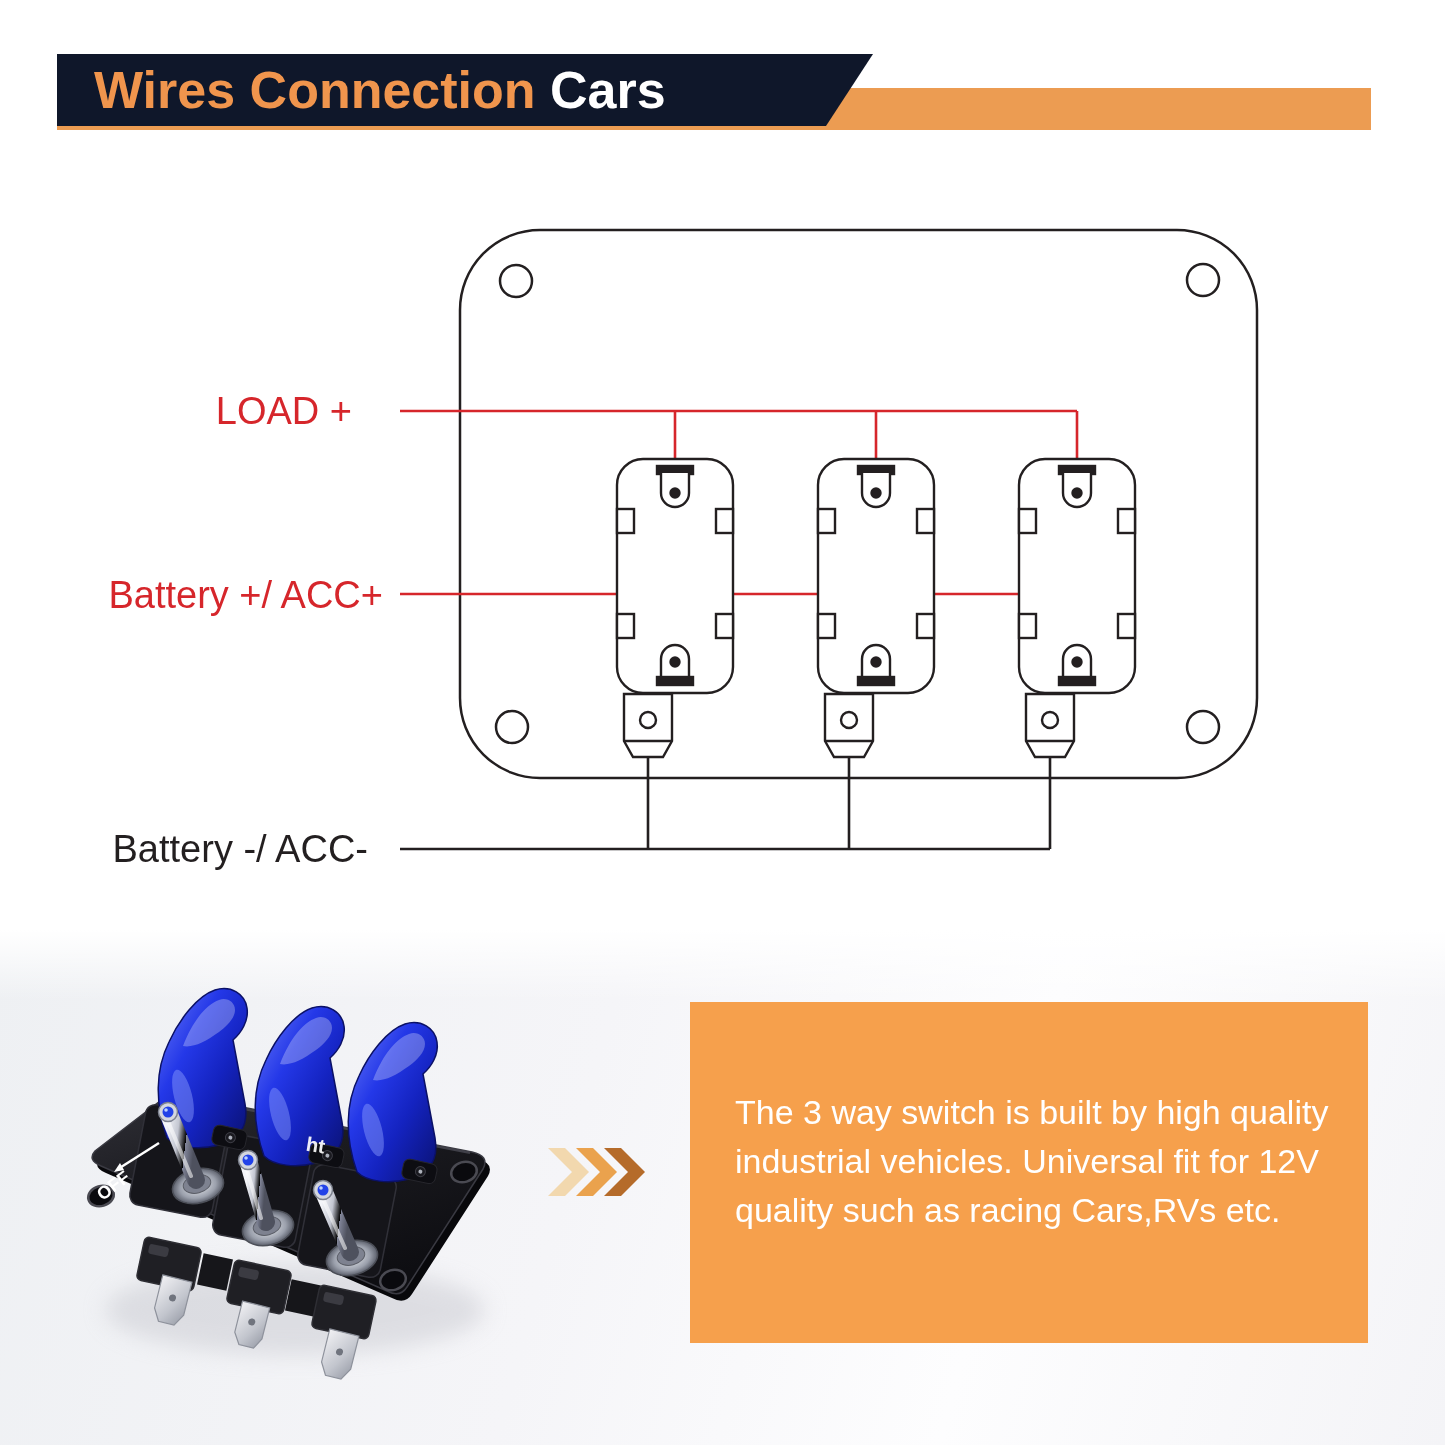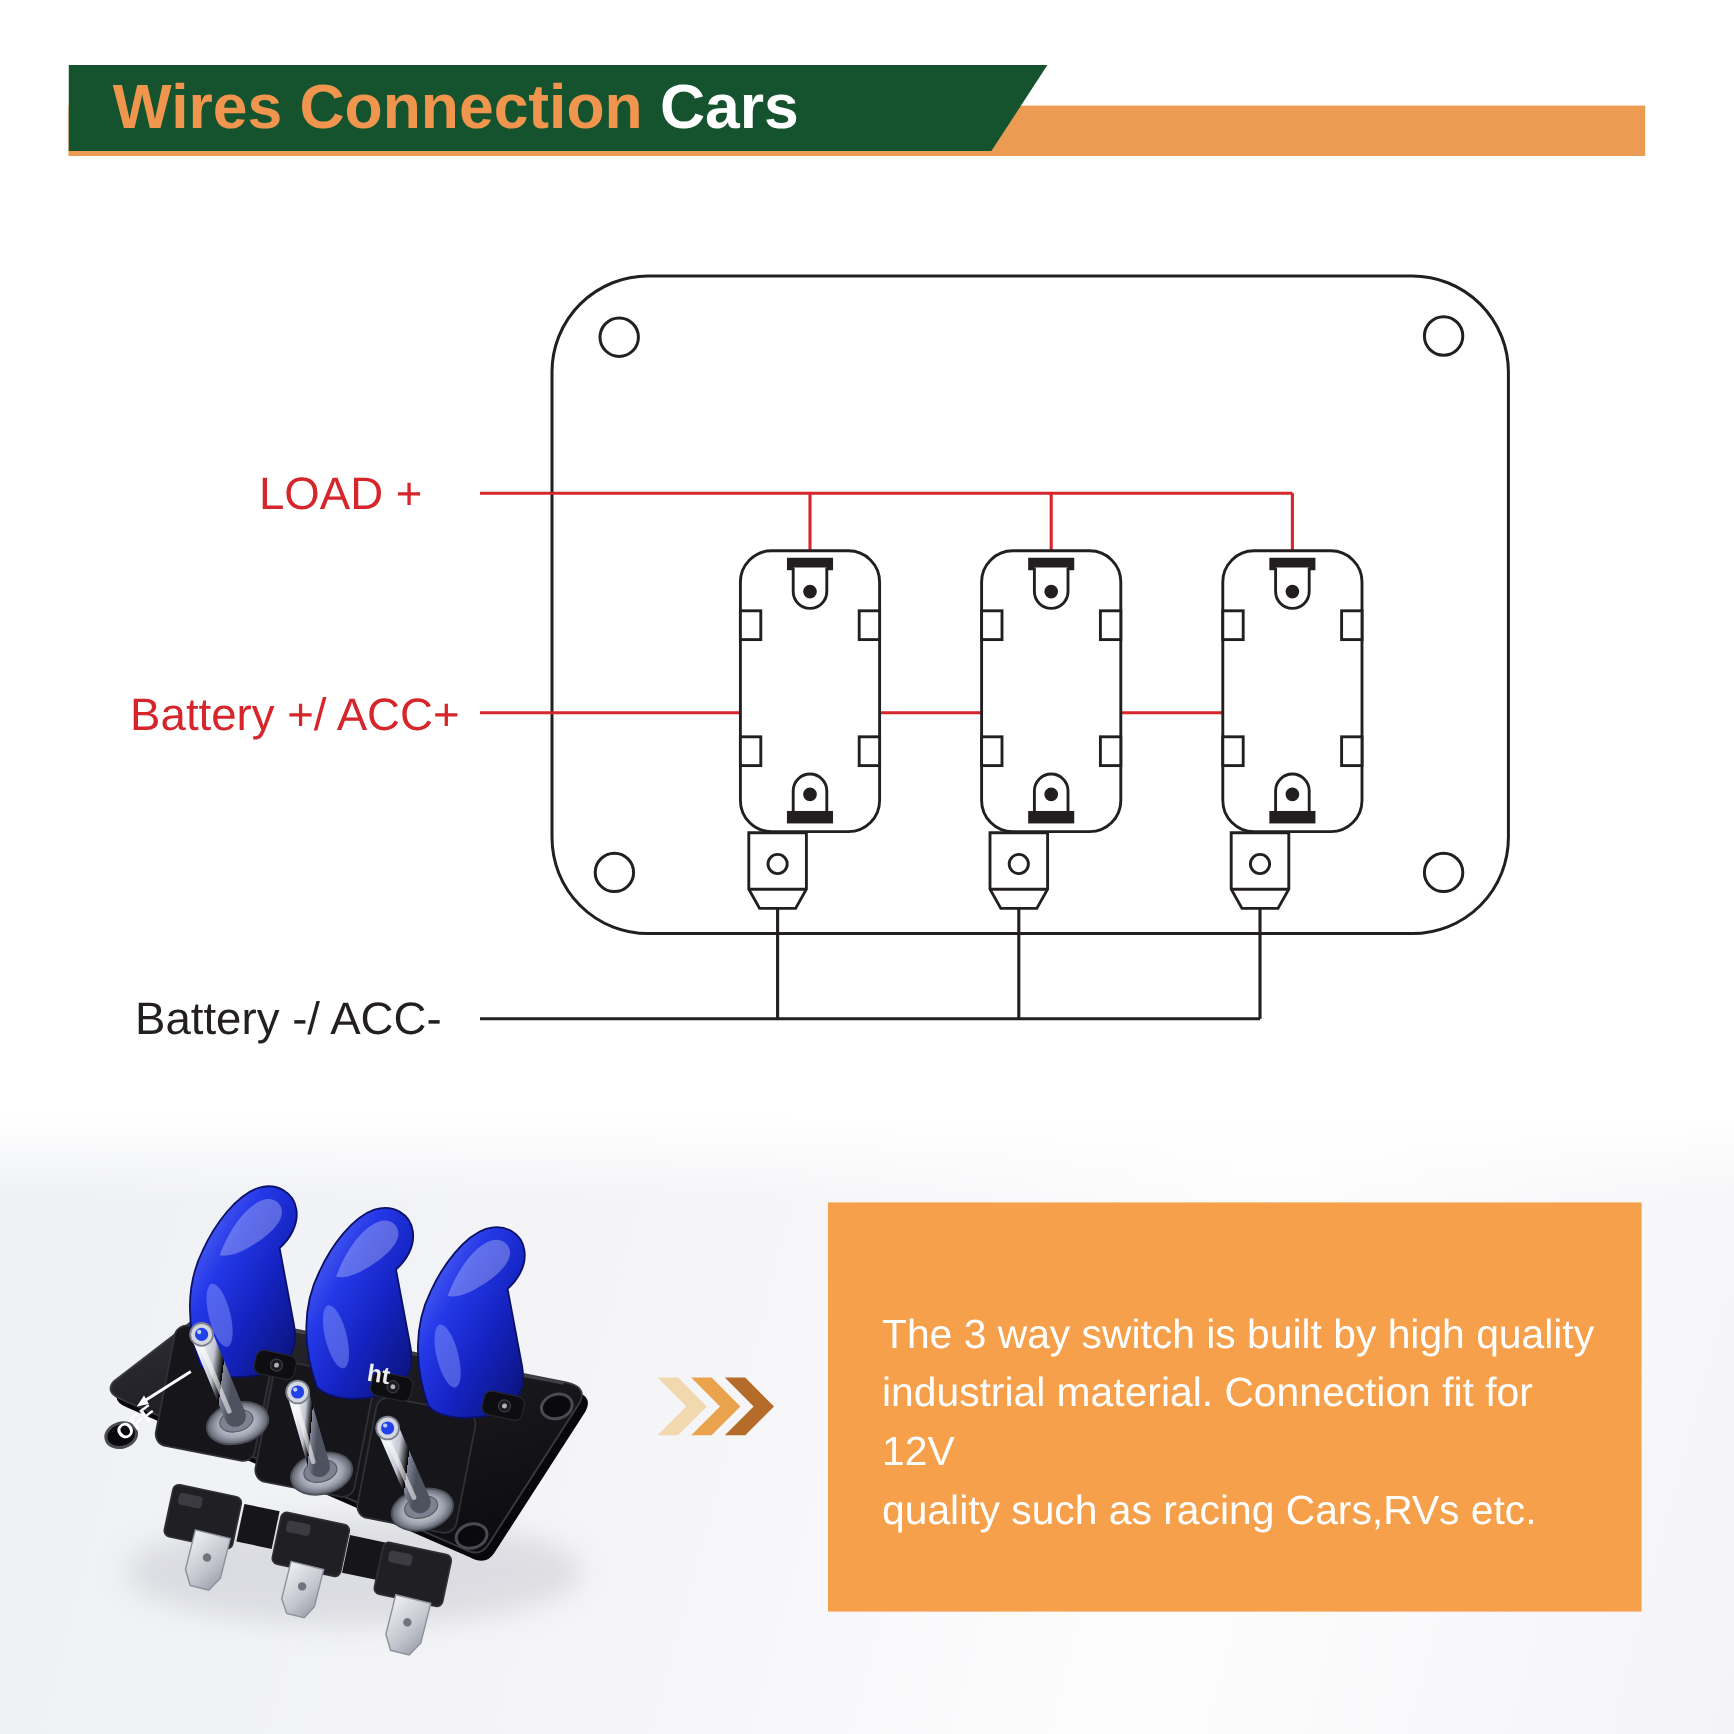--- a/index.html
+++ b/index.html
@@ -8,21 +8,21 @@
     background:#ffffff;
     font-family:"Liberation Sans", sans-serif;
   }
   
   .banner-strip{
     position:absolute;left:57px;top:88px;width:1314px;height:42px;
     background:#ec9c52;
   }
   .banner-black{
     position:absolute;left:57px;top:54px;width:816px;height:72px;
-    background:#14532d;
+    background:#0f172a;
     clip-path:polygon(0 0,100% 0,calc(100% - 47px) 100%,0 100%);
     display:flex;align-items:center;
     padding-left:37px;box-sizing:border-box;
     font-size:52px;font-weight:bold;letter-spacing:0;
     white-space:pre;
   }
   .banner-black .t-orange{color:#f0954d;}
   .banner-black .t-white{color:#ffffff;}
 
   
@@ -305,16 +305,16 @@
   </svg>
 
   <svg id="chevrons" width="110" height="56" viewBox="0 0 110 56" xmlns="http://www.w3.org/2000/svg">
     <path d="M0,3 h17 l24,24 l-24,24 h-17 l24,-24 Z" fill="#f2d8ae"></path>
     <path d="M28,3 h17 l24,24 l-24,24 h-17 l24,-24 Z" fill="#eaa24d"></path>
     <path d="M56,3 h17 l24,24 l-24,24 h-17 l24,-24 Z" fill="#b56b2a"></path>
   </svg>
 
   <div class="info-box">
     <div>The 3 way switch is built by high quality</div>
-    <div>industrial material. Connection fit for 12V</div>
+    <div>industrial vehicles. Universal fit for 12V</div>
     <div>quality such as racing Cars,RVs etc.</div>
   </div>
 </div>
 
 </body></html>

